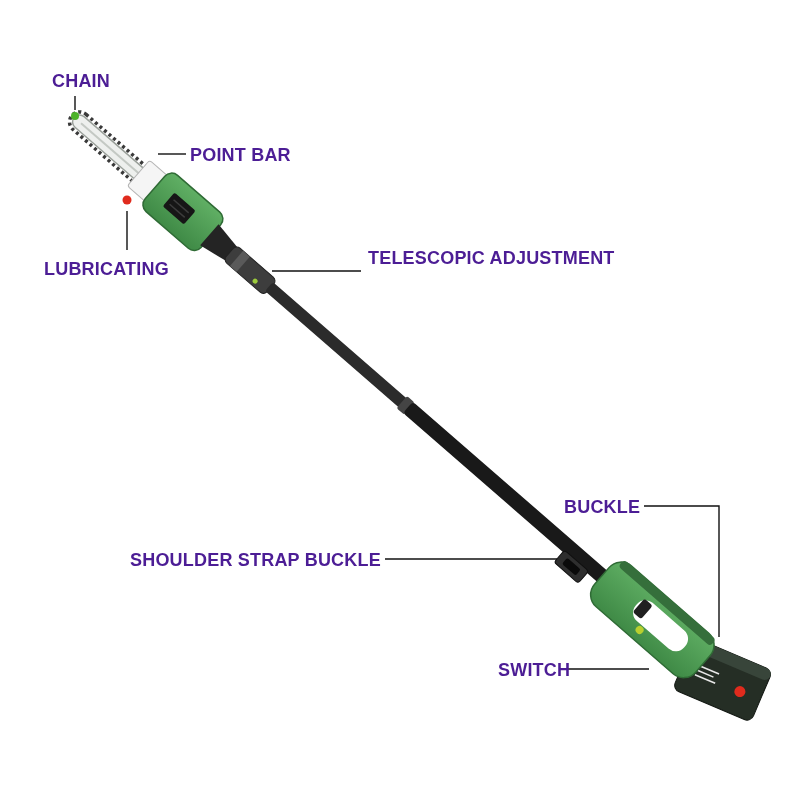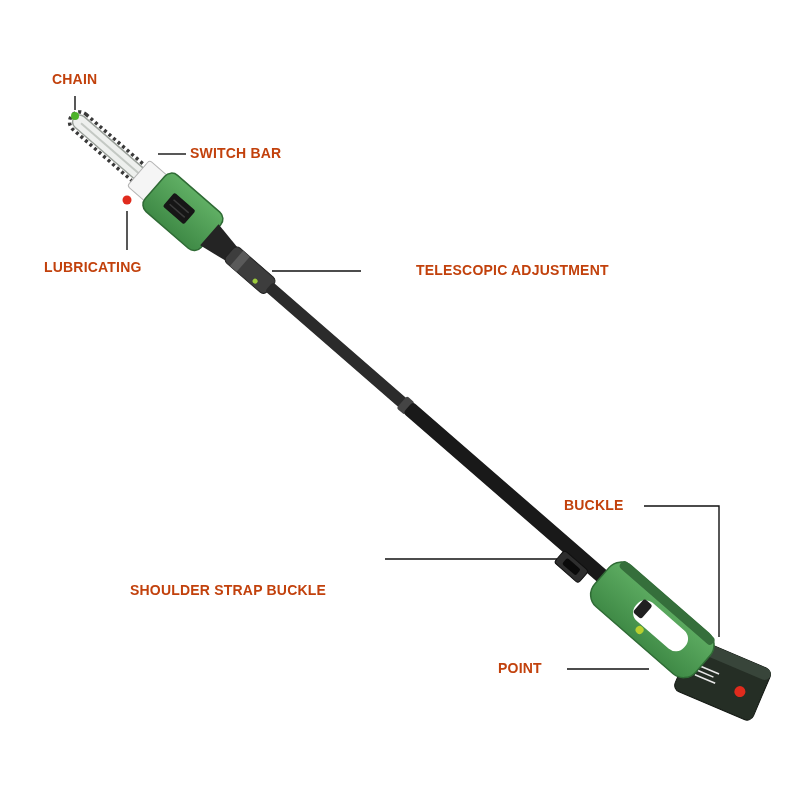--- a/index.html
+++ b/index.html
@@ -13,23 +13,23 @@
   }
   .illustration {
     position: absolute;
     left: 0; top: 0;
     width: 800px;
     height: 800px;
   }
   .label {
     position: absolute;
     font-family: "Liberation Sans", sans-serif;
-    font-size: 14px;
+    font-size: 18px;
     font-weight: 600;
-    color: #c2410c;
+    color: #4c1d95;
     letter-spacing: 0.2px;
     white-space: nowrap;
   }
 </style>
 </head>
 <body>
 
 <div class="canvas">
 
   <svg class="illustration" viewBox="0 0 800 800">
@@ -100,25 +100,25 @@
       <path d="M127 211 V250"></path>
       <path d="M272 271 H361"></path>
       <path d="M385 559 H557"></path>
       <path d="M644 506 H719 V637"></path>
       <path d="M567 669 H649"></path>
     </g>
   </svg>
 
   <div class="label" style="left:52px; top:71px;">CHAIN</div>
 
-  <div class="label" style="left:190px; top:145px;">SWITCH BAR</div>
+  <div class="label" style="left:190px; top:145px;">POINT BAR</div>
 
   <div class="label" style="left:44px; top:259px;">LUBRICATING</div>
 
-  <div class="label" style="left:368px; top:262px;margin-left:48px;">TELESCOPIC ADJUSTMENT</div>
+  <div class="label" style="left:368px; top:248px;">TELESCOPIC ADJUSTMENT</div>
 
   <div class="label" style="left:564px; top:497px;">BUCKLE</div>
 
-  <div class="label" style="left:130px; top:550px;margin-top:32px;">SHOULDER STRAP BUCKLE</div>
+  <div class="label" style="left:130px; top:550px;">SHOULDER STRAP BUCKLE</div>
 
-  <div class="label" style="left:498px; top:660px;">POINT</div>
+  <div class="label" style="left:498px; top:660px;">SWITCH</div>
 
 </div>
 
 </body></html>

